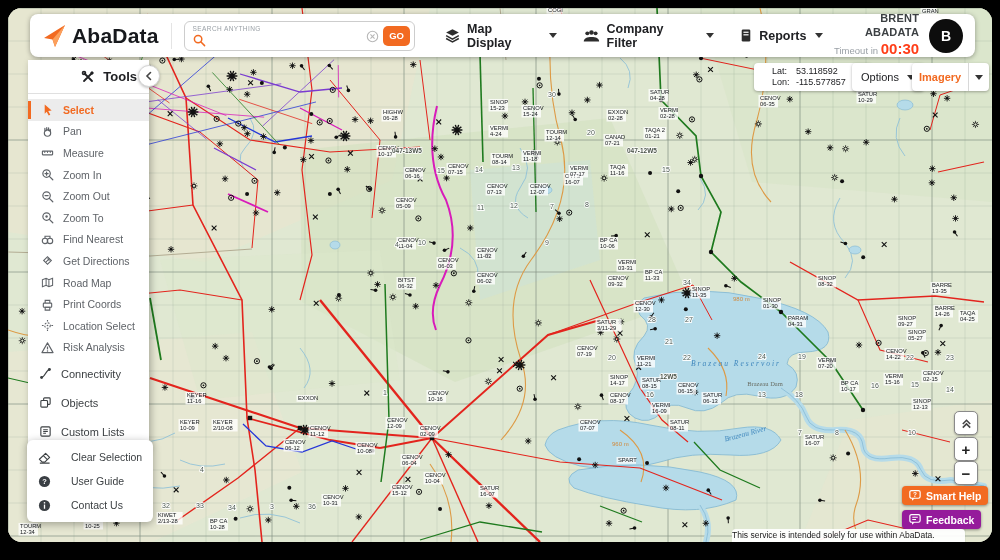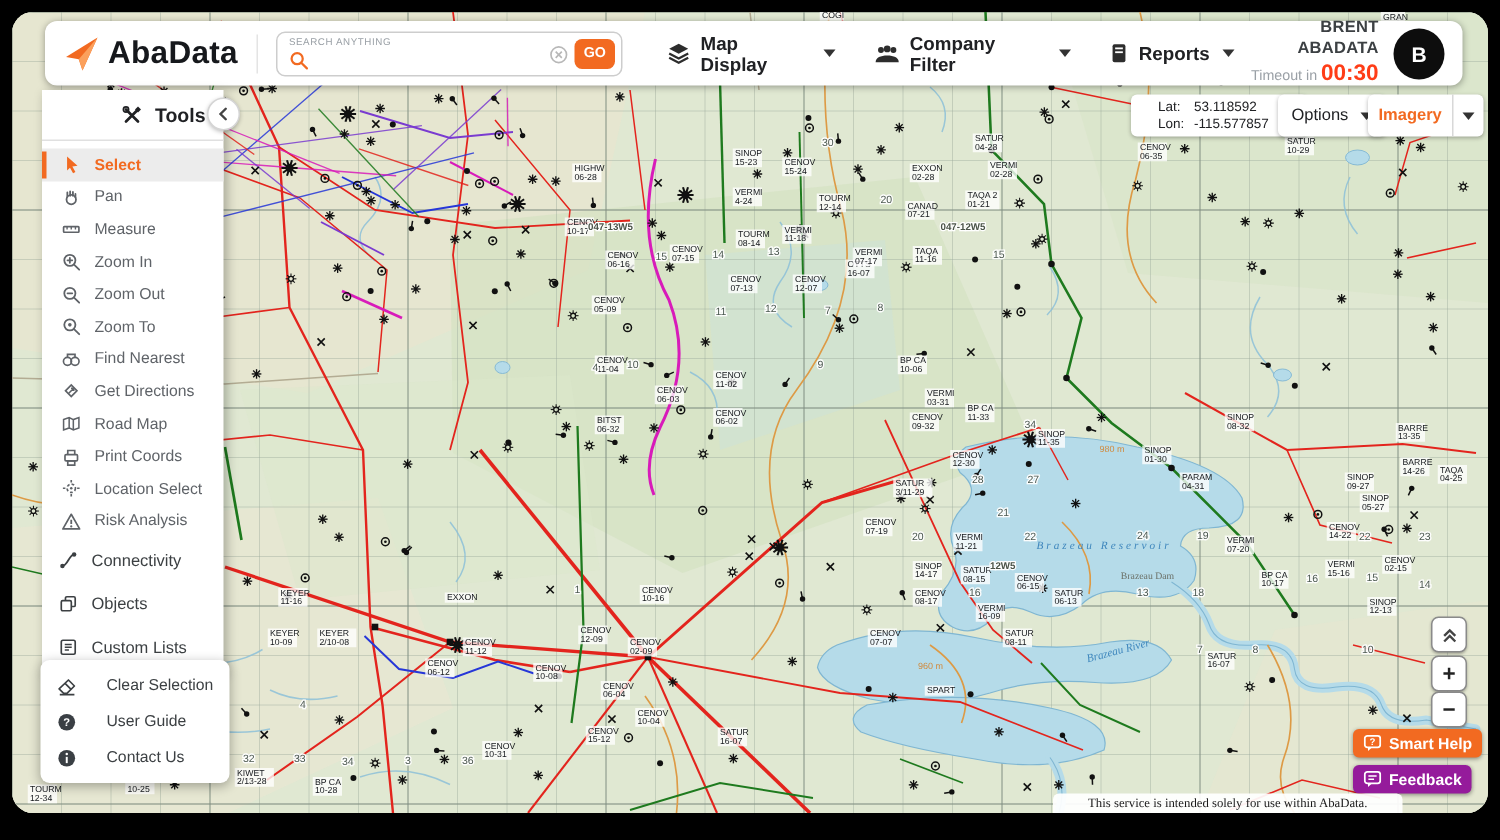--- a/index.html
+++ b/index.html
@@ -74,22 +74,22 @@
          border-radius:5px;box-shadow:0 1px 2px rgba(0,0,0,.3);font-size:15px;font-weight:bold;color:#222;
          display:flex;align-items:center;justify-content:center;padding:0;font-family:inherit;}
   .chevbtn{top:411px;}
   .plusbtn{top:437px;}
   .minusbtn{top:461px;}
   .pillbtn{position:absolute;left:902px;height:19px;padding:0 7px;border:none;border-radius:4px;color:#fff;
          font-size:10.5px;font-weight:bold;display:flex;align-items:center;gap:5px;
          box-shadow:0 1px 3px rgba(0,0,0,.4);font-family:inherit;}
   .smarthelp{top:486px;background:var(--accent);}
   .feedback{top:510px;background:var(--purple);}
-  .disclaimer{position:absolute;left:702px;top:529px;width:233px;height:13px;background:rgba(255,255,255,.93);
-         font-size:8.5px;color:#1a1a1a;text-align:center;line-height:13px;border-radius:4px 4px 0 0;font-family:Liberation Serif, serif;}
+  .disclaimer{position:absolute;left:732px;top:529px;width:233px;height:13px;background:rgba(255,255,255,.93);
+         font-size:8.5px;color:#1a1a1a;text-align:left;line-height:13px;border-radius:4px 4px 0 0;}
 </style>
 </head>
 <body>
 
 <div class="app" style="--accent: #F26A21; --purple: #951B9B; --timeout: #FF3D17;">
 
   <div class="map-wrap">
     <svg id="map-svg" viewBox="8 8 984 534" preserveAspectRatio="none">
         <rect x="8" y="8" width="984" height="534" fill="#e0e8d2"></rect>
         <path d="M8,8 L430,8 L392,180 L205,262 L8,232 Z" fill="#e8e5cf" opacity="0.75"></path>

